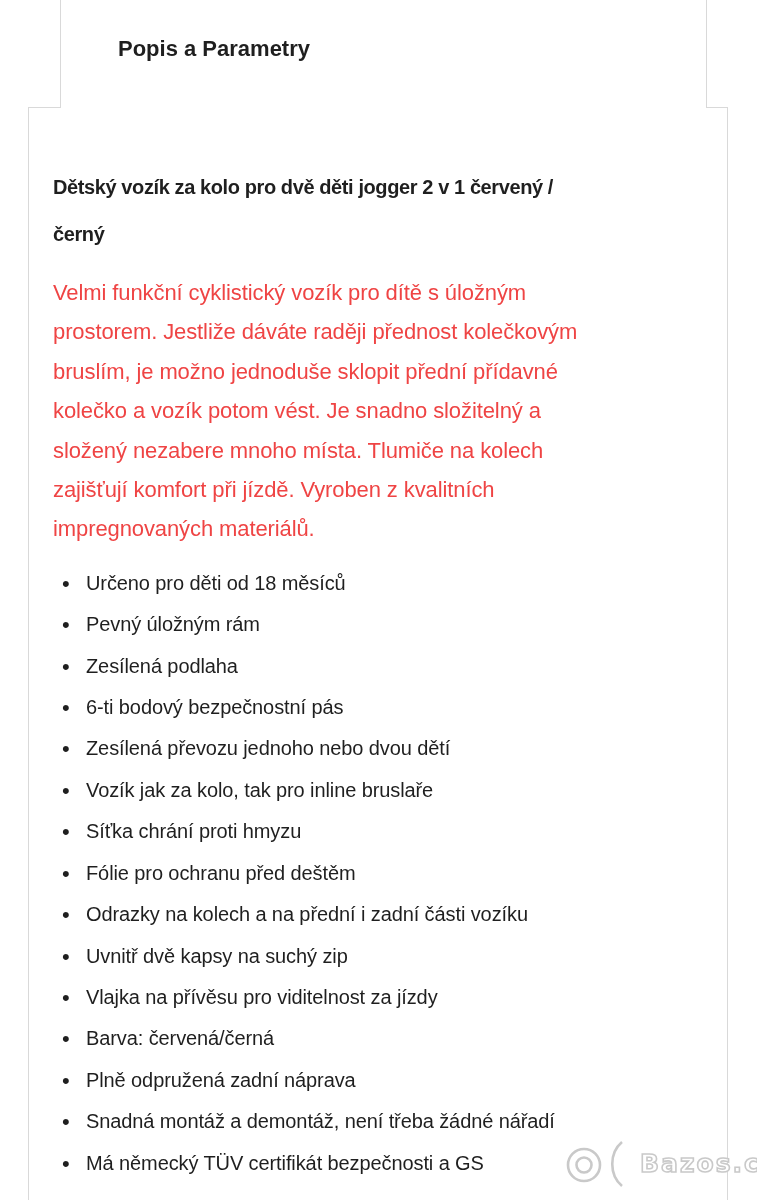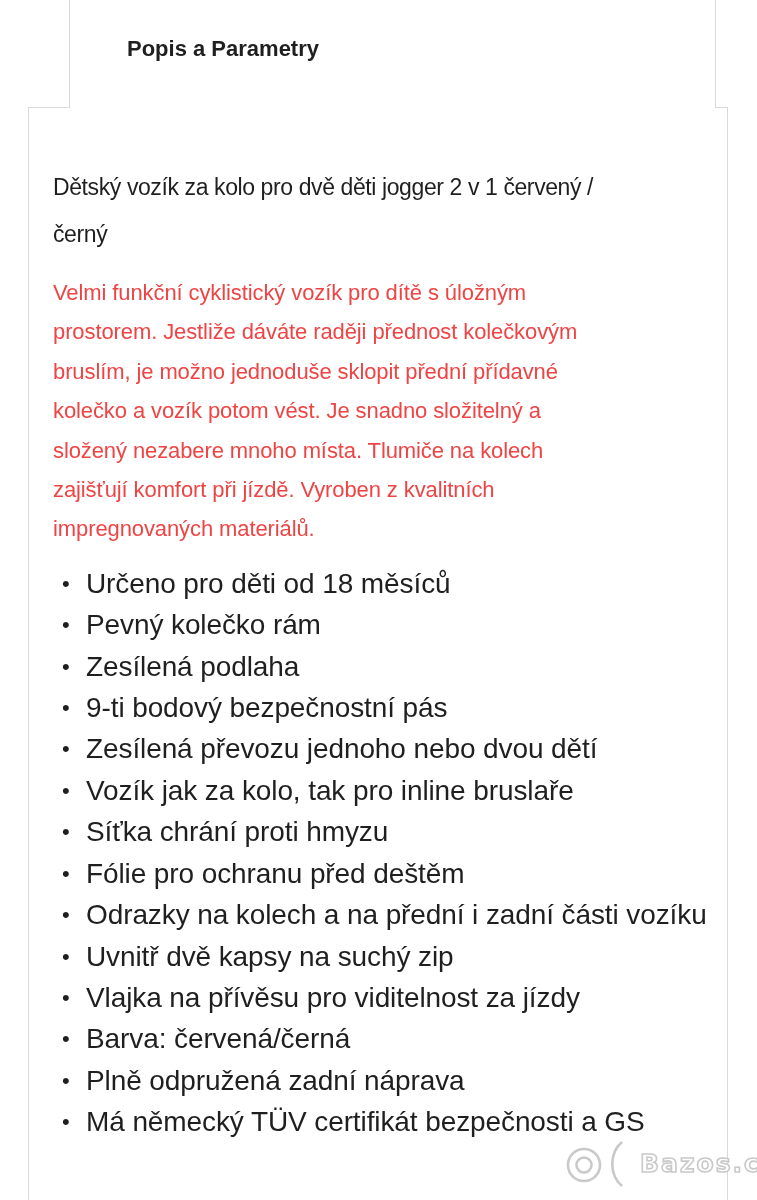--- a/index.html
+++ b/index.html
@@ -21,22 +21,22 @@
     height: 1120px;
     box-sizing: border-box;
     border: 1px solid #d9d9d9;
     border-bottom: none;
     background: #ffffff;
     z-index: 1;
   }
   .panel-inner { padding: 56px 18px 0 24px; }
 
   .title {
-    font-size: 23px;
-    font-weight: 400;
+    font-size: 20px;
+    font-weight: 700;
     line-height: 47px;
     letter-spacing: -0.4px;
     margin: 0 0 15px 0;
     white-space: pre;
     color: #1f1f1f;
   }
   .desc {
     font-size: 22px;
     font-weight: 400;
     line-height: 39.4px;
@@ -45,39 +45,39 @@
     white-space: pre;
     color: #ef4444;
   }
   .features {
     margin: 0;
     padding: 0 0 0 33px;
     list-style: none;
   }
   .features li {
     position: relative;
-    font-size: 28px;
+    font-size: 20px;
     line-height: 41.4px;
     letter-spacing: -0.1px;
     white-space: pre;
     color: #1f1f1f;
   }
   .features li::before {
     content: "\2022";
     position: absolute;
     left: -24px;
     top: 0;
     font-size: 22px;
     color: #1f1f1f;
   }
 
   
   .tab {
     position: absolute;
-    left: 69px;
+    left: 60px;
     top: 0;
     width: 647px;
     height: 108px;
     box-sizing: border-box;
     background: #ffffff;
     border-left: 1px solid #d9d9d9;
     border-right: 1px solid #d9d9d9;
     z-index: 2;
   }
   .tab-title {
@@ -124,32 +124,33 @@
       <p class="desc">Velmi funkční cyklistický vozík pro dítě s úložným
 prostorem. Jestliže dáváte raději přednost kolečkovým
 bruslím, je možno jednoduše sklopit přední přídavné
 kolečko a vozík potom vést. Je snadno složitelný a
 složený nezabere mnoho místa. Tlumiče na kolech
 zajišťují komfort při jízdě. Vyroben z kvalitních
 impregnovaných materiálů.</p>
 
       <ul class="features">
         <li>Určeno pro děti od 18 měsíců</li>
-        <li>Pevný kolečko rám</li>
+        <li>Pevný úložným rám</li>
         <li>Zesílená podlaha</li>
-        <li>9-ti bodový bezpečnostní pás</li>
+        <li>6-ti bodový bezpečnostní pás</li>
         <li>Zesílená převozu jednoho nebo dvou dětí</li>
         <li>Vozík jak za kolo, tak pro inline bruslaře</li>
         <li>Síťka chrání proti hmyzu</li>
         <li>Fólie pro ochranu před deštěm</li>
         <li>Odrazky na kolech a na přední i zadní části vozíku</li>
         <li>Uvnitř dvě kapsy na suchý zip</li>
         <li>Vlajka na přívěsu pro viditelnost za jízdy</li>
         <li>Barva: červená/černá</li>
         <li>Plně odpružená zadní náprava</li>
+        <li>Snadná montáž a demontáž, není třeba žádné nářadí</li>
         <li>Má německý TÜV certifikát bezpečnosti a GS</li>
       </ul>
     </div>
   </div>
 
   <div class="tab">
     <h2 class="tab-title">Popis a Parametry</h2>
   </div>
 
   <div class="watermark">

